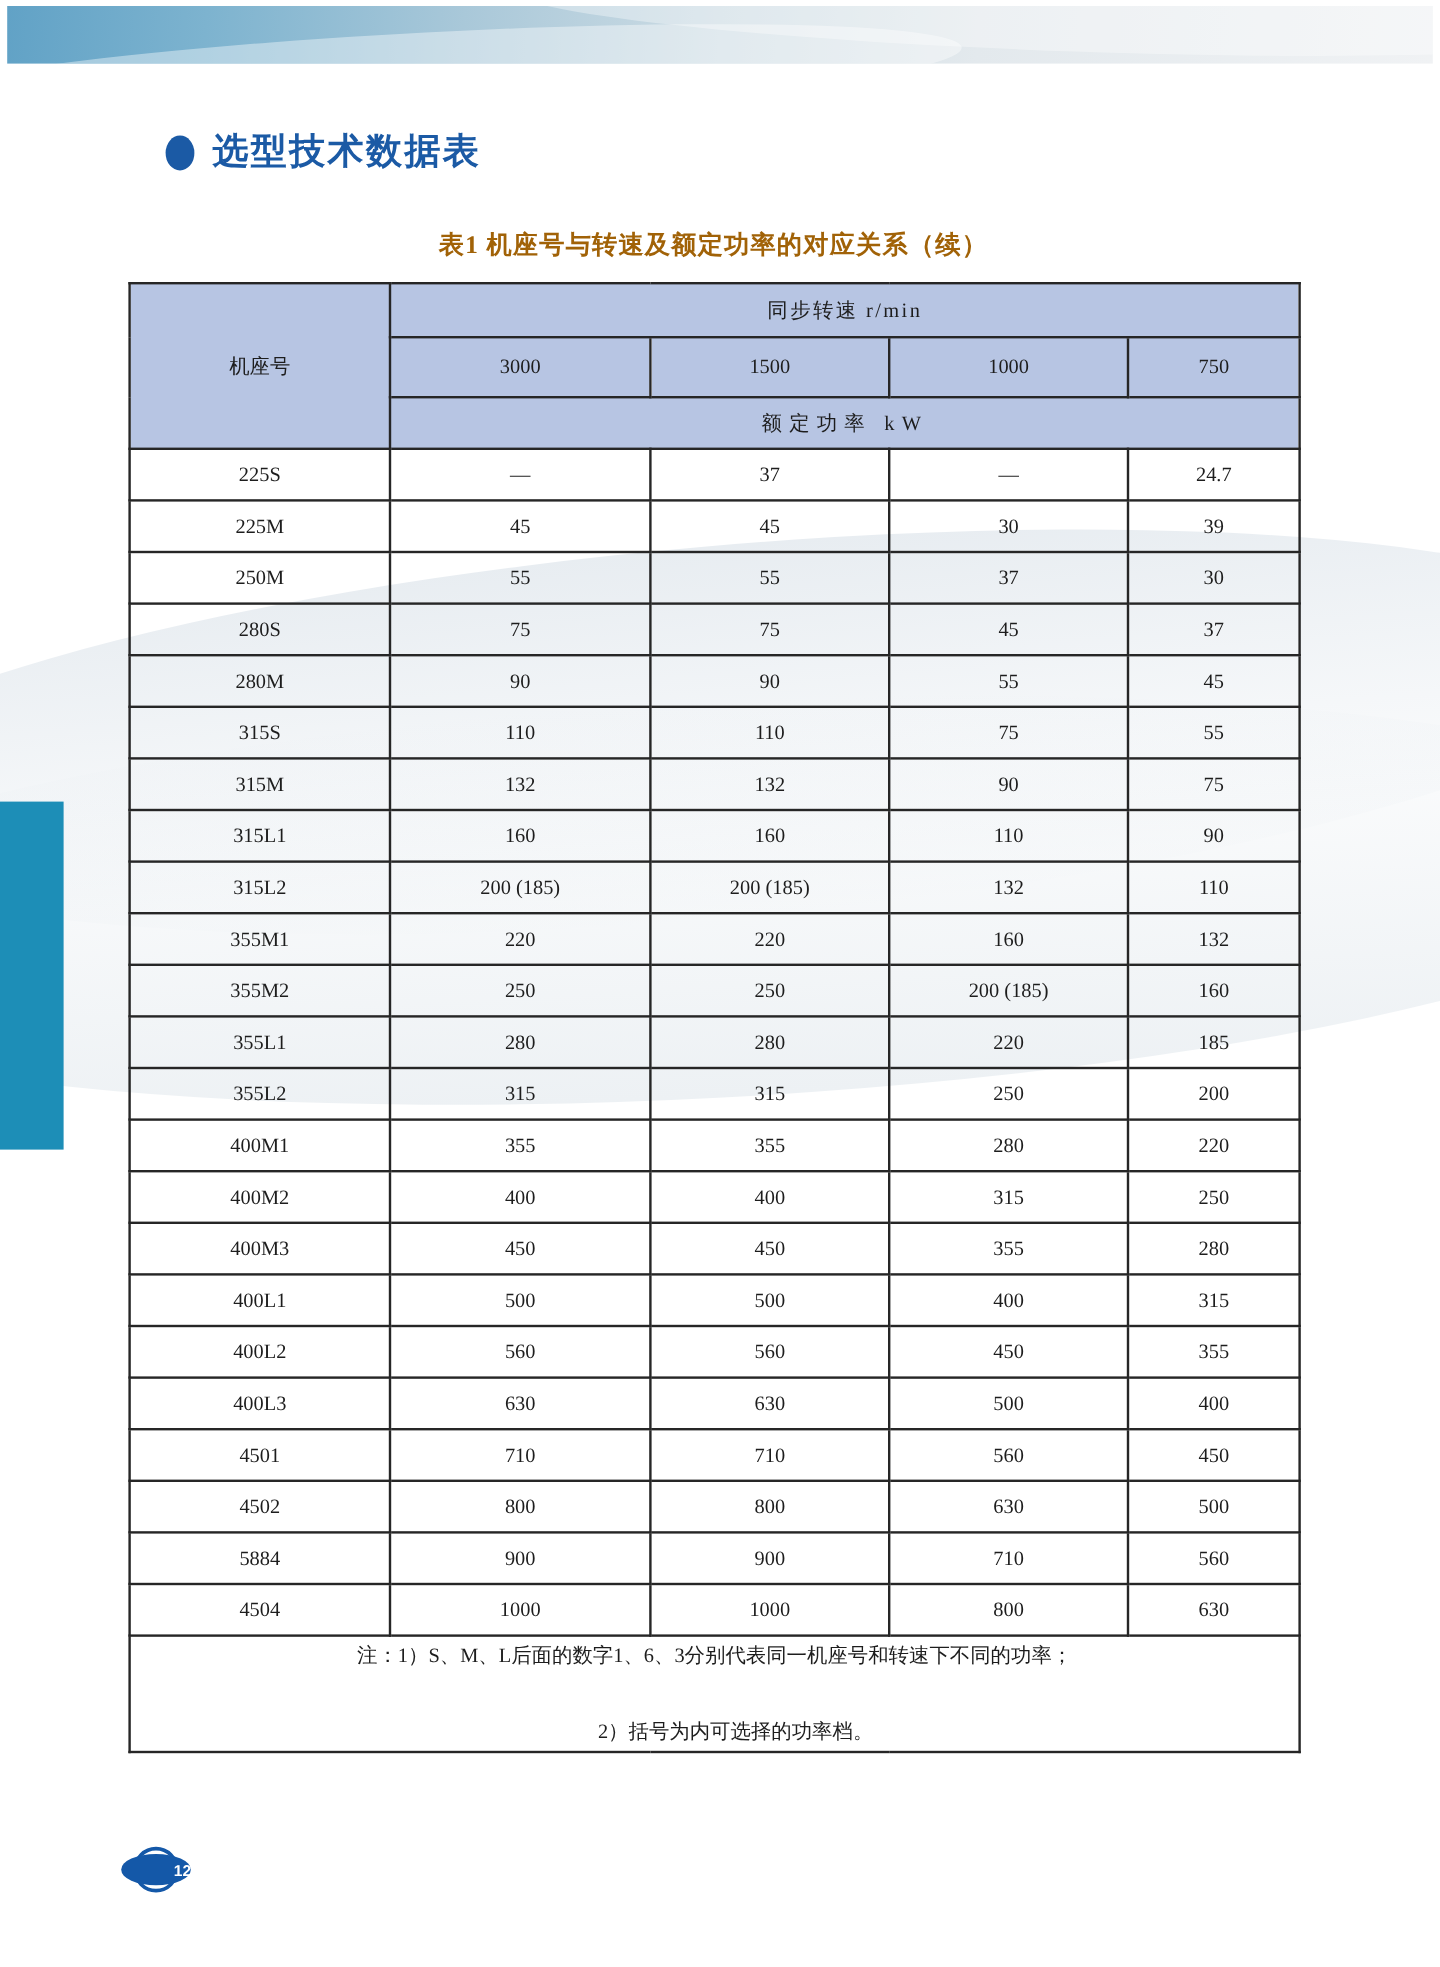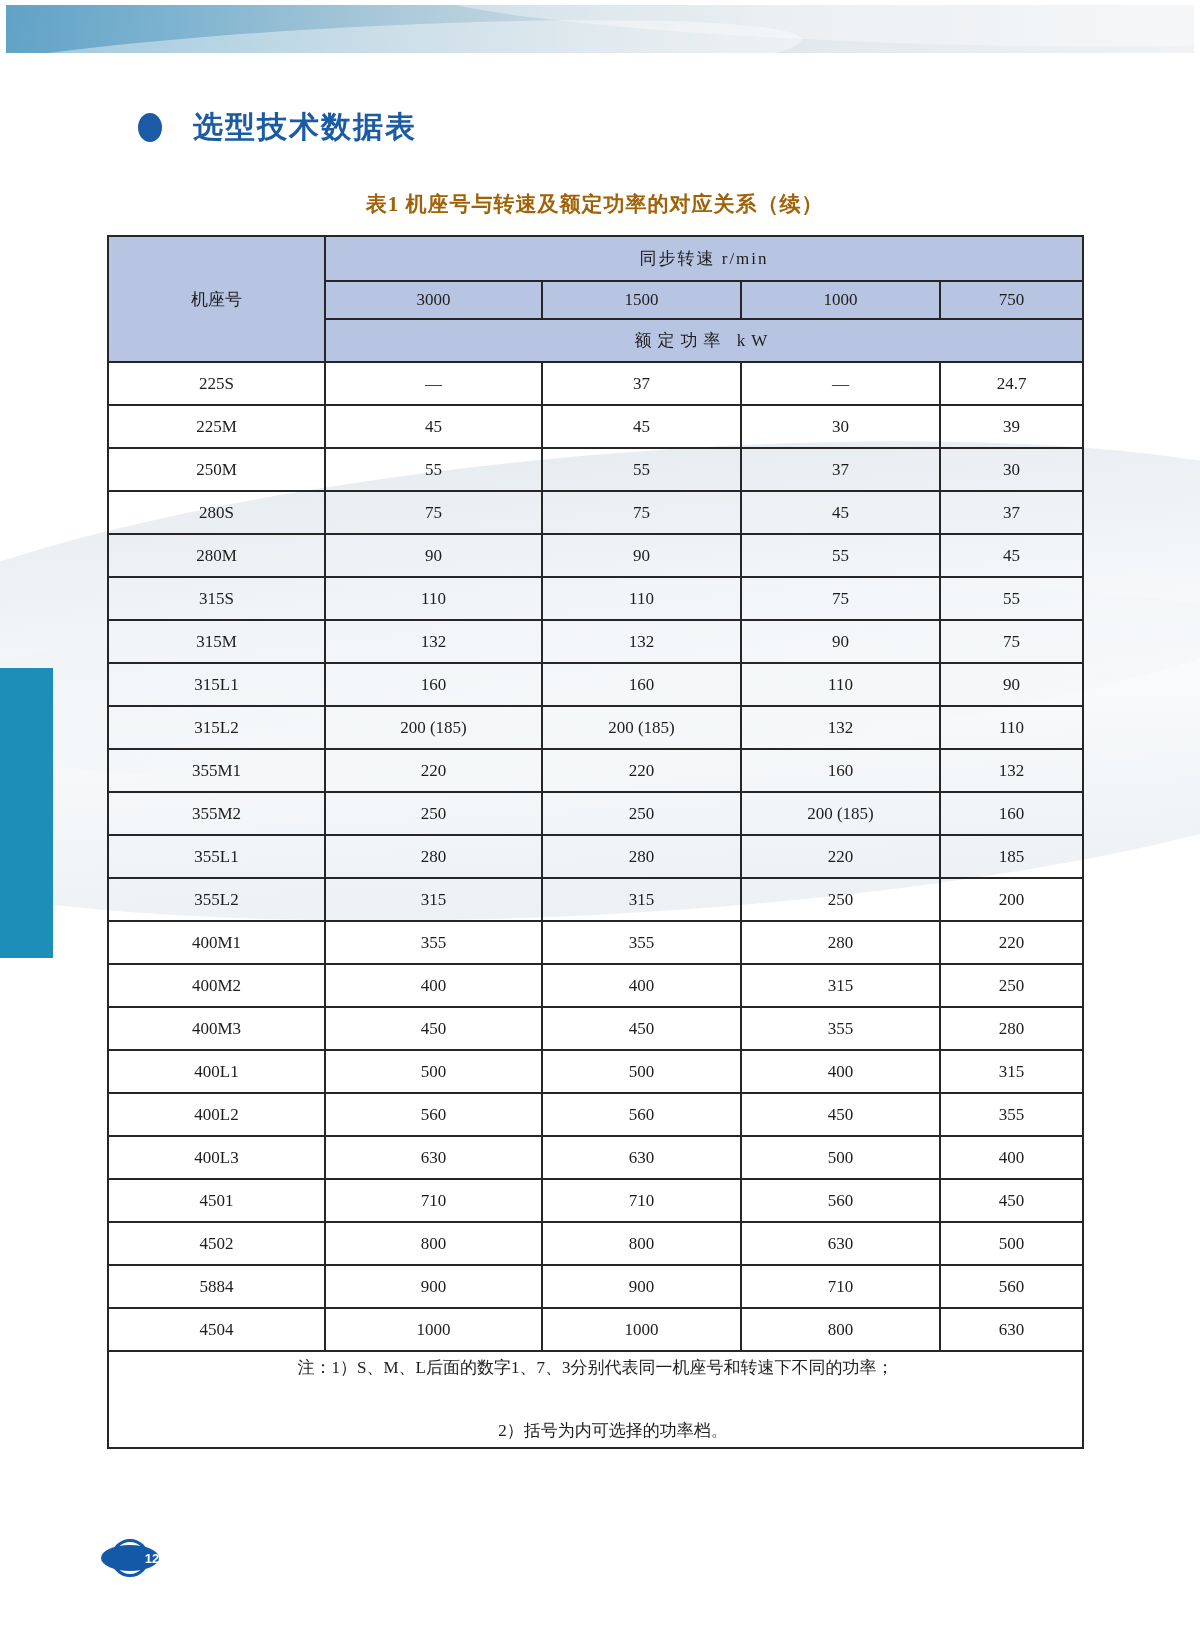--- a/index.html
+++ b/index.html
@@ -39,40 +39,40 @@
   }
   
   .section-head{
     position:absolute;left:138px;top:112px;display:flex;align-items:center;z-index:2;
     font-family:"Liberation Sans","DejaVu Sans",sans-serif;
   }
   .section-head .dot{
     width:24px;height:29px;background:#1b5aa5;border-radius:50%;margin-right:15px;flex:0 0 auto;
   }
   .section-head .title{
-    font-size:30px;font-weight:bold;color:#1b5aa5;letter-spacing:2px;line-height:1;margin-left:16px;
+    font-size:30px;font-weight:bold;color:#1b5aa5;letter-spacing:2px;line-height:1;
   }
   
   .caption{
     position:absolute;left:107px;top:190px;width:975px;text-align:center;z-index:2;
     font-size:21px;font-weight:bold;color:#a16207;letter-spacing:1px;
   }
   
   table.data{
     position:absolute;left:107px;top:235px;width:975px;z-index:2;
     border-collapse:collapse;table-layout:fixed;
   }
   table.data th,table.data td{
     border:2px solid #262626;text-align:center;vertical-align:middle;
     font-weight:normal;font-size:17px;color:#1d1d1d;background:transparent;
     padding:0;overflow:hidden;
   }
   table.data th.hdr{background:#b7c5e3;}
   tr.hrow1{height:45px;}
-  tr.hrow2{height:38px;}
+  tr.hrow2{height:50px;}
   tr.hrow3{height:43px;}
   tr.drow{height:43px;}
   .sp2{letter-spacing:2px;margin-left:24px;}
   .sp5{letter-spacing:6px;}
   td.notecell{
     text-align:left;vertical-align:middle;padding:10px 10px 12px 13px;
     font-size:16.5px;line-height:1.85;
   }
   .note-line2{margin-left:35px;margin-top:32px;}
   
@@ -286,21 +286,21 @@
     <tr class="drow">
       <td>4504</td>
       <td>1000</td>
       <td>1000</td>
       <td>800</td>
       <td>630</td>
     </tr>
 
     <tr>
       <td class="notecell" colspan="5">
-        <div>注：1）S、M、L后面的数字1、7、3分别代表同一机座号和转速下不同的功率；</div>
+        <div>注：1）S、M、L后面的数字1、6、3分别代表同一机座号和转速下不同的功率；</div>
         <div class="note-line2">2）括号为内可选择的功率档。</div>
       </td>
     </tr>
   </tbody>
 </table>
 
 <div class="badge">
   <div class="inner">12</div>
 </div>
 

